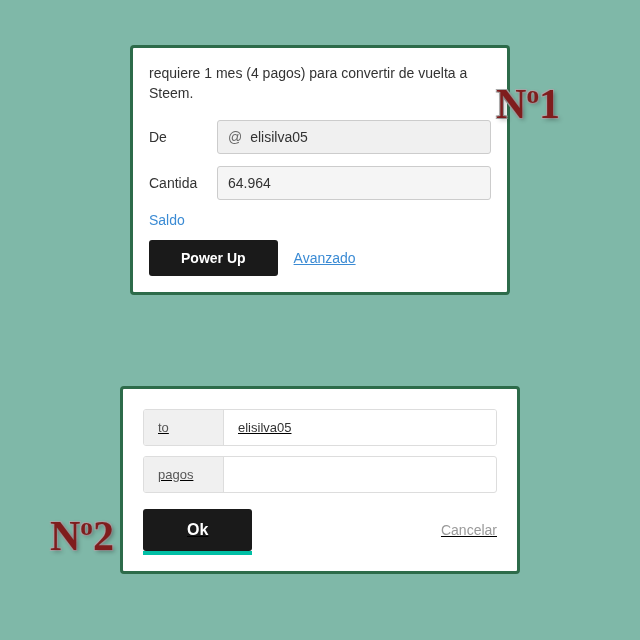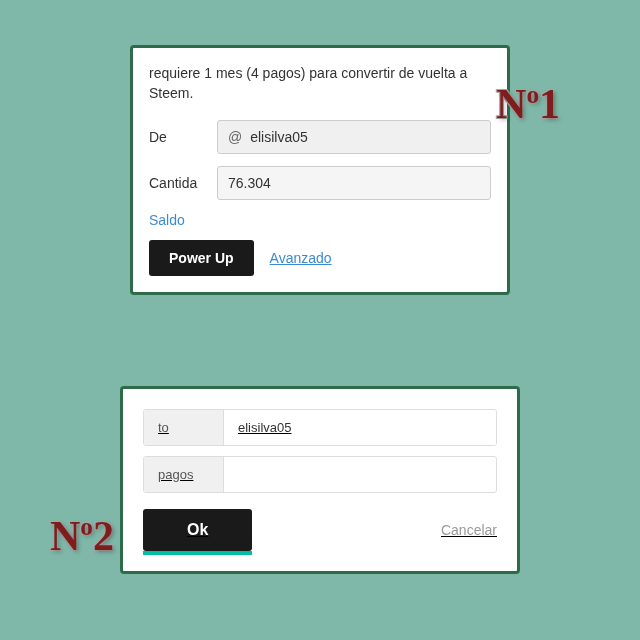--- a/index.html
+++ b/index.html
@@ -111,21 +111,21 @@
 
     .button-row {
       display: flex;
       align-items: center;
       gap: 16px;
     }
 
     .btn-power-up {
       background: #1a1a1a;
       color: white;
-      padding: 10px 20px;
+      padding: 10px 32px;
       border: none;
       border-radius: 3px;
       font-size: 14px;
       font-weight: bold;
       cursor: pointer;
     }
 
     .btn-avanzado {
       background: none;
       border: none;
@@ -244,21 +244,21 @@
       <span class="form-label">De</span>
       <div class="input-wrapper">
         <span class="input-at">@</span>
         <span class="input-value">elisilva05</span>
       </div>
     </div>
 
     <div class="form-row">
       <span class="form-label">Cantida</span>
       <div class="input-field">
-        <span>76.304</span>
+        <span>64.964</span>
       </div>
     </div>
 
     <a class="saldo-link">Saldo</a>
 
     <div class="button-row">
       <button class="btn-power-up">Power Up</button>
       <button class="btn-avanzado">Avanzado</button>
     </div>
   </div>

